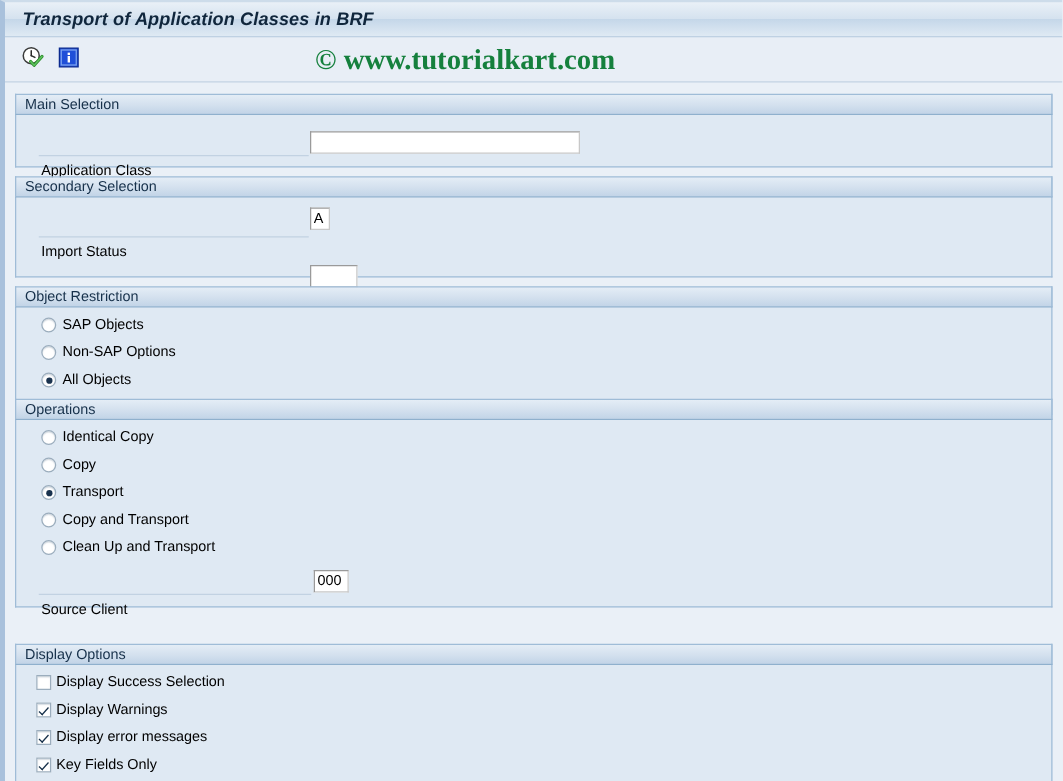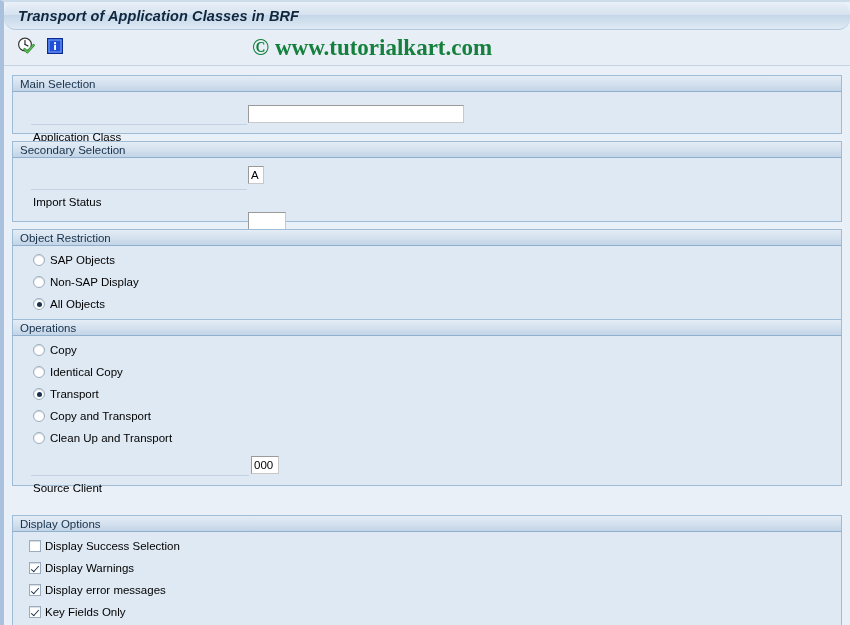--- a/index.html
+++ b/index.html
@@ -32,21 +32,20 @@
   #title-bar {
     position: absolute;
     left: 0; top: 0;
     width: 846px;
     height: 28px;
     box-sizing: border-box;
     background: linear-gradient(to bottom, #e9f0f7 0%, #d5e2ef 48%, #c5d7e9 50%, #dfeaf4 100%);
     border-bottom: 1px solid #b3c8dd;
     display: flex;
     align-items: center;
-    border-radius: 12px;
   }
   #title-text {
     padding-left: 14px;
     font-size: 14.5px;
     font-weight: bold;
     font-style: italic;
     color: #10263c;
     letter-spacing: .1px;
     white-space: nowrap;
   }
@@ -287,41 +286,41 @@
     <div class="panel-header">
       <span>Object Restriction</span>
     </div>
     <div class="panel-body" style="height:84px; padding-top:8px;">
       <div class="opt-row">
         <span class="radio"></span>
         <span class="opt-label">SAP Objects</span>
       </div>
       <div class="opt-row">
         <span class="radio"></span>
-        <span class="opt-label">Non-SAP Display</span>
+        <span class="opt-label">Non-SAP Options</span>
       </div>
       <div class="opt-row">
         <span class="radio checked"></span>
         <span class="opt-label">All Objects</span>
       </div>
     </div>
   </div>
 
   <div class="panel" style="top:318px; height:166px;">
     <div class="panel-header">
       <span>Operations</span>
     </div>
     <div class="panel-body" style="height:148px; padding-top:8px;">
       <div class="opt-row">
         <span class="radio"></span>
+        <span class="opt-label">Identical Copy</span>
+      </div>
+      <div class="opt-row">
+        <span class="radio"></span>
         <span class="opt-label">Copy</span>
-      </div>
-      <div class="opt-row">
-        <span class="radio"></span>
-        <span class="opt-label">Identical Copy</span>
       </div>
       <div class="opt-row">
         <span class="radio checked"></span>
         <span class="opt-label">Transport</span>
       </div>
       <div class="opt-row">
         <span class="radio"></span>
         <span class="opt-label">Copy and Transport</span>
       </div>
       <div class="opt-row">

